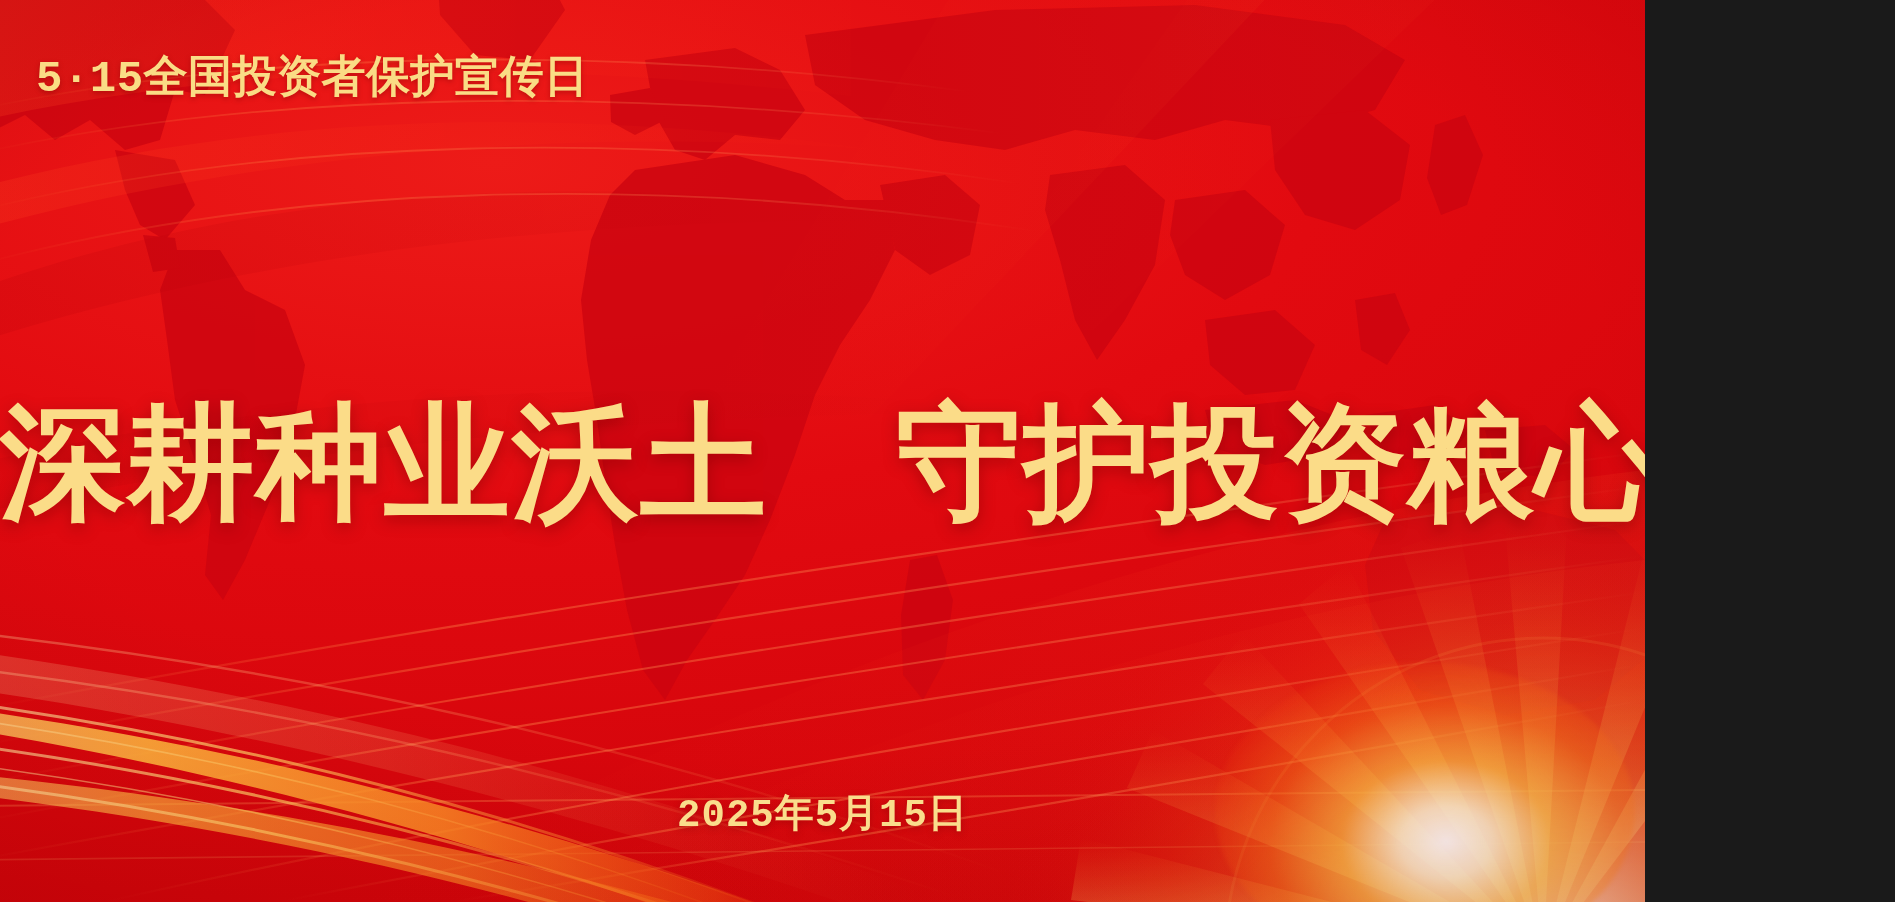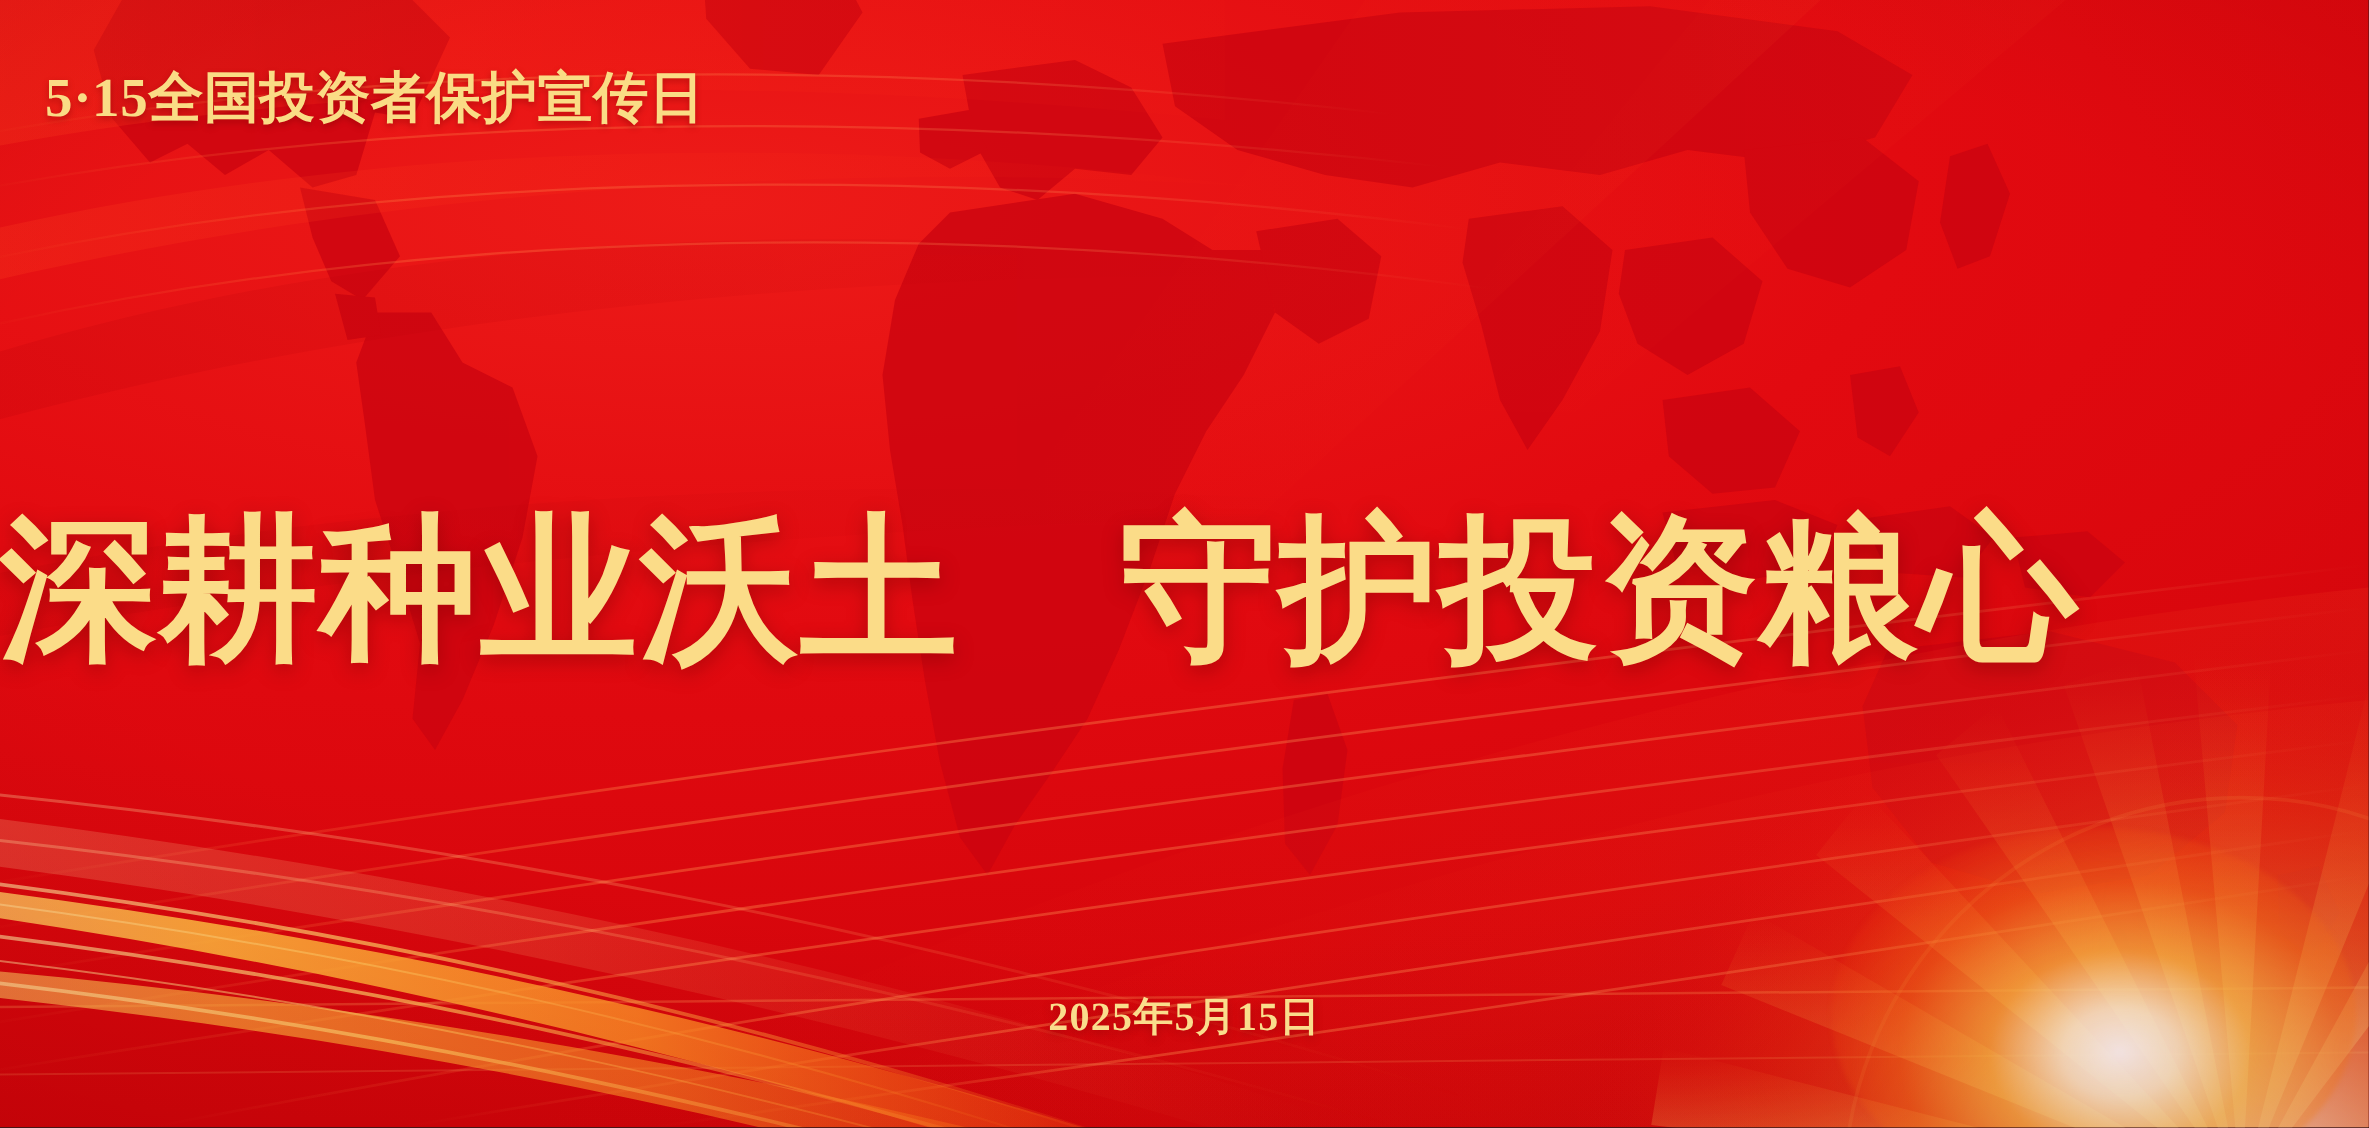--- a/index.html
+++ b/index.html
@@ -4,24 +4,24 @@
 <title>5·15 Investor Protection Banner</title>
 <style>
   html, body {
     margin: 0;
     padding: 0;
     background: #1a1a1a;
   }
 
   #banner {
     position: relative;
-    width: 1895px;
+    width: 1645px;
     height: 902px;
     overflow: hidden;
-    font-family: Liberation Serif, serif;
+    font-family: Liberation Mono, monospace;
     background: radial-gradient(ellipse 120% 90% at 30% 18%, #ED1B18 0%, #E20A10 42%, #CE0309 100%);
   }
 
   
   .bg-layer {
     position: absolute;
     inset: 0;
     pointer-events: none;
   }
 
@@ -137,21 +137,21 @@
     text-shadow: 0 5px 16px rgba(110,0,0,0.42);
   }
 
   
   #date-line {
     position: absolute;
     left: 0;
     right: 0;
     top: 797px;
     text-align: center;
-    font-size: 32px;
+    font-size: 39px;
     font-weight: 700;
     color: #FADD8C;
     letter-spacing: 1px;
     line-height: 1;
     text-shadow: 0 2px 7px rgba(110,0,0,0.38);
   }
 </style>
 </head>
 <body>
 

